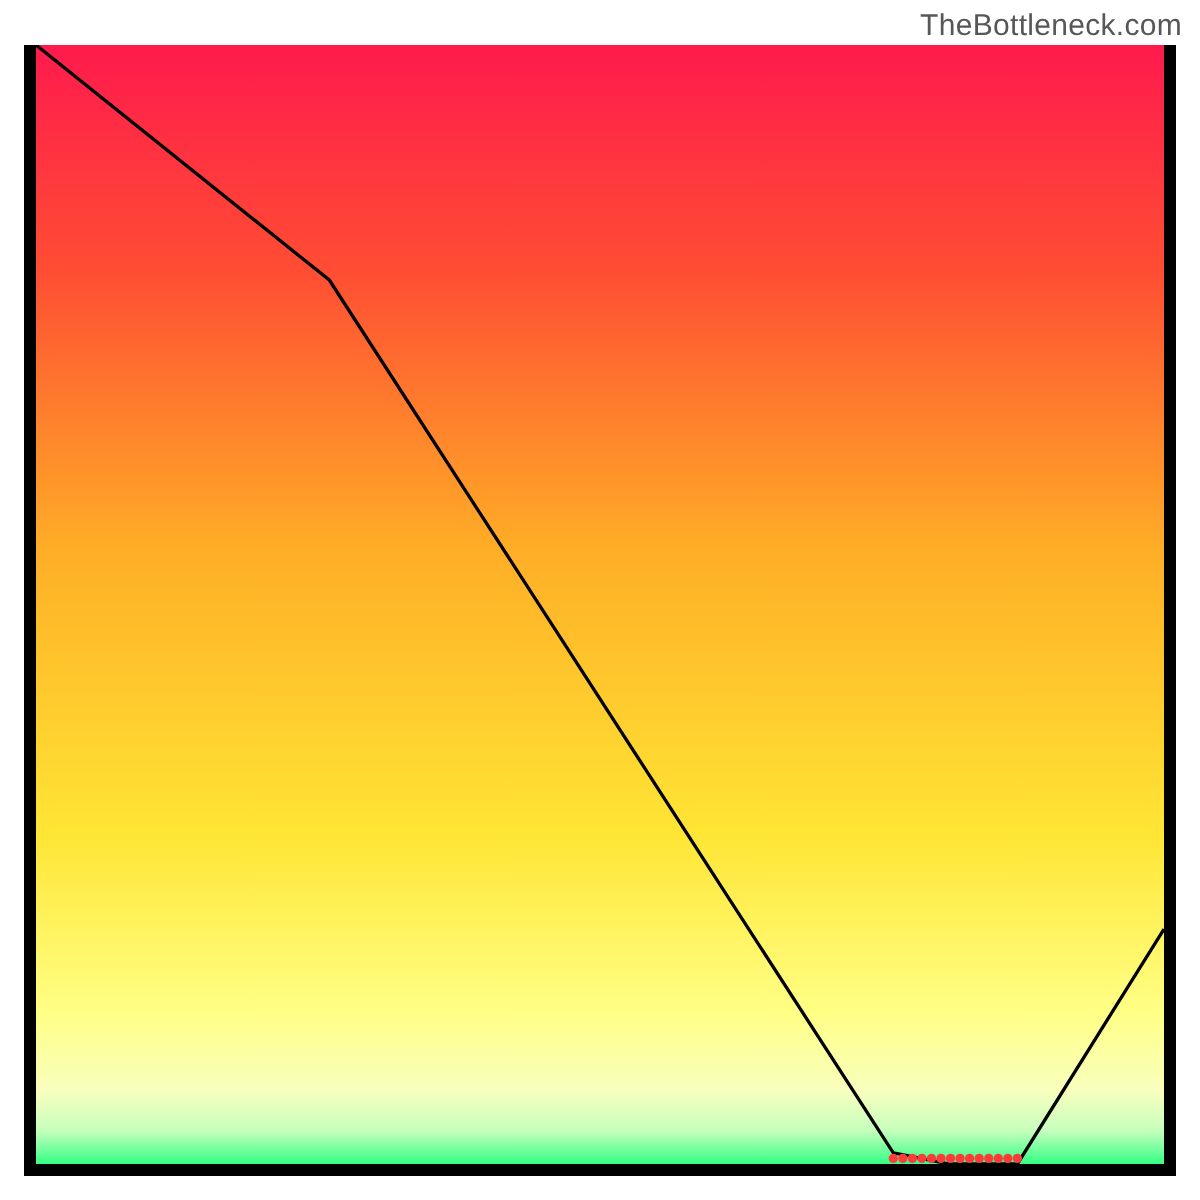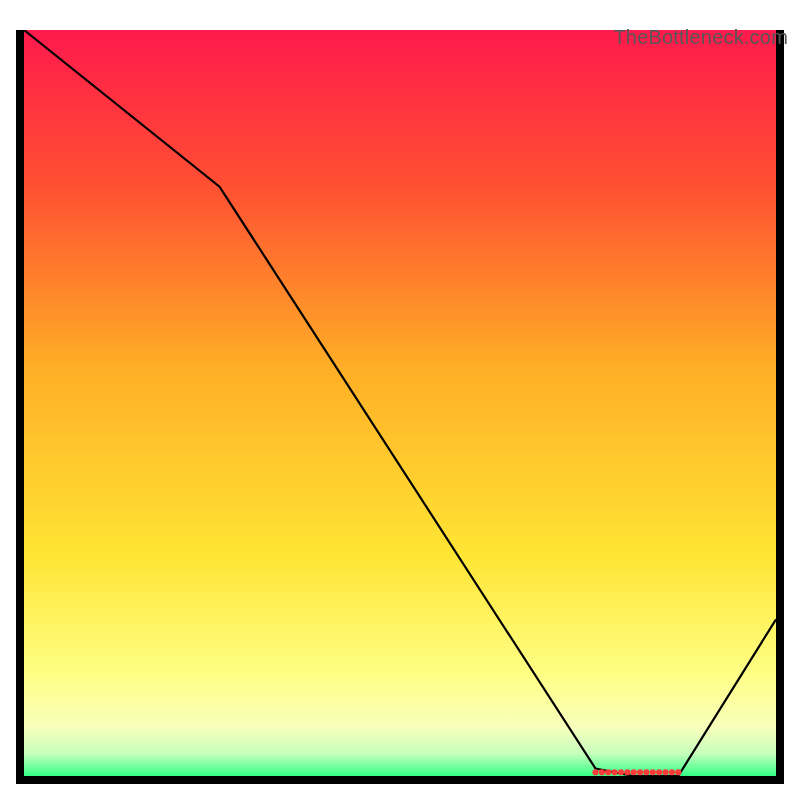--- a/index.html
+++ b/index.html
@@ -17,21 +17,20 @@
   }
   .watermark {
     position: absolute;
     top: 6px;
     right: 12px;
     color: #575757;
     font-size: 20px;
     font-weight: 500;
     letter-spacing: 0.2px;
     z-index: 5;
-    margin-top: 20px;
   }
   .plot-area {
     position: absolute;
     left: 16px;
     top: 30px;
     width: 768px;
     height: 754px;
     box-sizing: border-box;
   }
   .plot-svg {

